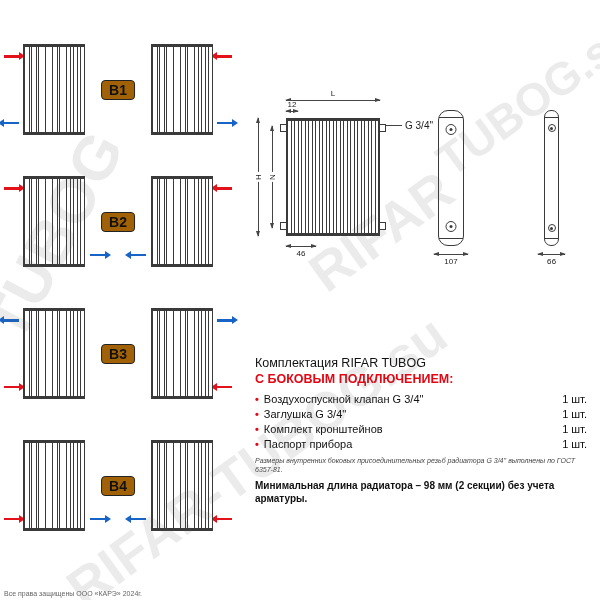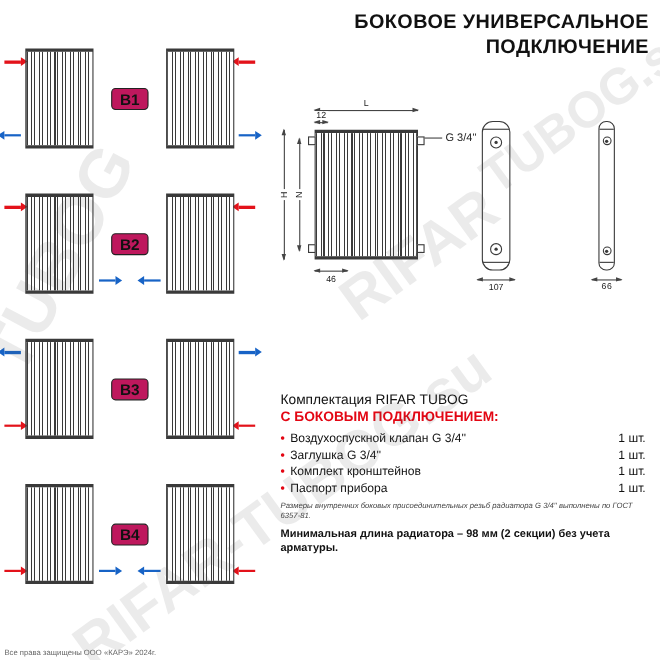--- a/index.html
+++ b/index.html
@@ -21,21 +21,21 @@
   
   #schemes{position:absolute;left:2px;top:44px;width:232px;display:flex;
            flex-direction:column;gap:41px;z-index:1;}
   .scheme{position:relative;height:91px;}
   .rad{position:absolute;top:0;height:91px;width:62px;box-sizing:border-box;
        border:1.5px solid #3a3a3a;border-top-width:3px;border-bottom-width:3px;
        background:repeating-linear-gradient(90deg,#3a3a3a 0 1px,#fff 1px 4.5px,#3a3a3a 4.5px 5.5px,#fff 5.5px 7px);}
   .rad.l{left:21px;}  .rad.r{left:149px;}
   .slabel{position:absolute;left:116px;top:50%;transform:translate(-50%,-50%);
           border:1.5px solid #222;border-radius:4px;padding:1px 7px;
-          font-size:14px;font-weight:700;background:#be185d;}
+          font-size:14px;font-weight:700;background:#a16207;}
   .arr{position:absolute;height:2.5px;width:15px;background:currentColor;}
   .arr::after{content:"";position:absolute;top:50%;transform:translateY(-50%);
               width:0;height:0;border-top:4px solid transparent;border-bottom:4px solid transparent;}
   .dir-right::after{left:100%;border-left:6px solid currentColor;}
   .dir-left::after{right:100%;border-right:6px solid currentColor;}
   .a-red{color:#e3121a;}  .a-blue{color:#1763c6;}
   .pos-tl{left:2px;top:11px;}   .pos-bl{left:2px;bottom:11px;}
   .pos-tr{right:2px;top:11px;}  .pos-br{right:2px;bottom:11px;}
   .pos-ibl{left:88px;bottom:11px;}  .pos-ibr{right:88px;bottom:11px;}
 
@@ -101,24 +101,20 @@
 </head>
 <body>
 
 <div id="page">
 
   <span class="wm" id="wm1">TUBOG</span>
   <span class="wm" id="wm2">RIFAR-TUBOG.su</span>
   <span class="wm" id="wm3">RIFAR</span>
   <span class="wm" id="wm4">TUBOG.su</span>
 
-  <div id="title">
-    <div>БОКОВОЕ УНИВЕРСАЛЬНОЕ</div>
-    <div>ПОДКЛЮЧЕНИЕ</div>
-  </div>
 
   <div id="schemes">
 
     <div class="scheme">
       <span class="arr a-red dir-right pos-tl"></span>
       <span class="arr a-blue dir-left pos-bl"></span>
       <span class="arr a-red dir-left pos-tr"></span>
       <span class="arr a-blue dir-right pos-br"></span>
       <div class="rad l"></div>
       <div class="slabel">В1</div>

